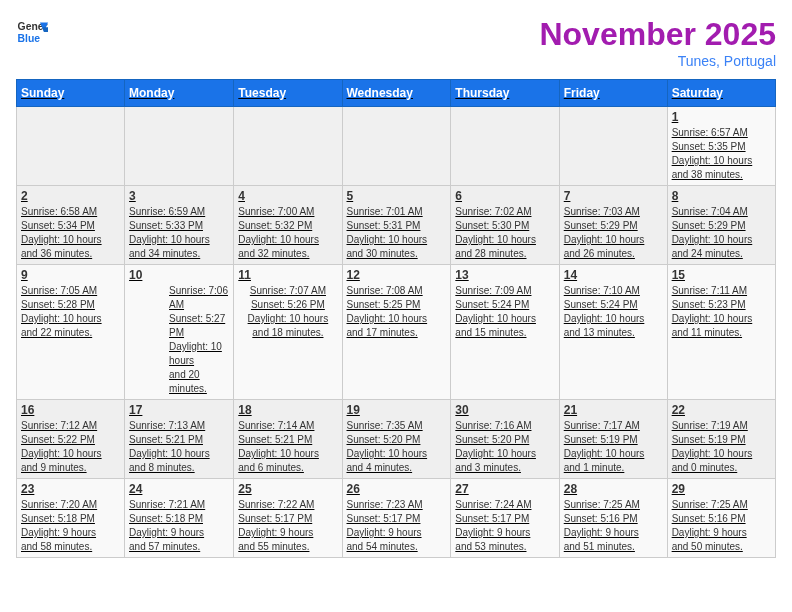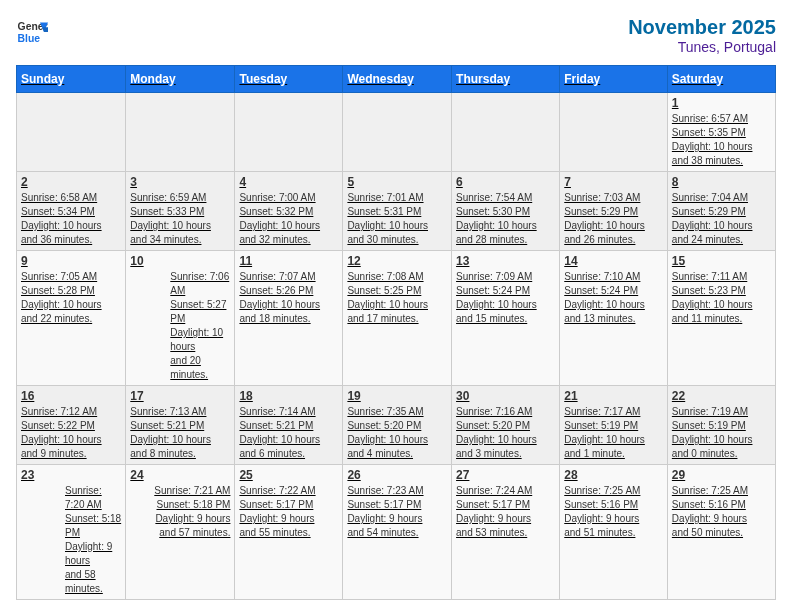--- a/index.html
+++ b/index.html
@@ -22,27 +22,27 @@
       gap: 4px;
     }
     .logo-icon {
       width: 32px;
       height: 32px;
     }
     .title-block {
       text-align: right;
     }
     .month-title {
-      font-size: 20px;
+      font-size: 32px;
       font-weight: bold;
-      color: #0369a1;
+      color: #a21caf;
     }
     .location {
       font-size: 14px;
-      color: #4c1d95;
+      color: #3b82f6;
     }
     .calendar {
       width: 100%;
       border-collapse: collapse;
       border: 1px solid #c4b5fd;
       text-decoration: underline;
     }
     .calendar thead th {
       background-color: #1a73e8;
       color: #fff;
@@ -154,21 +154,21 @@
         </td>
         <td>
           <span class="day-number">5</span>
           <div class="day-info" style="white-space: pre-line;">Sunrise: 7:01 AM
 Sunset: 5:31 PM
 Daylight: 10 hours
 and 30 minutes.</div>
         </td>
         <td>
           <span class="day-number">6</span>
-          <div class="day-info" style="white-space: pre-line;">Sunrise: 7:54 AM
+          <div class="day-info" style="white-space: pre-line;">Sunrise: 7:02 AM
 Sunset: 5:30 PM
 Daylight: 10 hours
 and 28 minutes.</div>
         </td>
         <td>
           <span class="day-number">7</span>
           <div class="day-info" style="white-space: pre-line;">Sunrise: 7:03 AM
 Sunset: 5:29 PM
 Daylight: 10 hours
 and 26 minutes.</div>
@@ -191,21 +191,21 @@
         </td>
         <td>
           <span class="day-number">10</span>
           <div class="day-info" style="white-space: pre-line; margin-left: 40px;">Sunrise: 7:06 AM
 Sunset: 5:27 PM
 Daylight: 10 hours
 and 20 minutes.</div>
         </td>
         <td>
           <span class="day-number">11</span>
-          <div class="day-info" style="white-space: pre-line;">Sunrise: 7:07 AM
+          <div class="day-info" style="white-space: pre-line; text-align: center;">Sunrise: 7:07 AM
 Sunset: 5:26 PM
 Daylight: 10 hours
 and 18 minutes.</div>
         </td>
         <td>
           <span class="day-number">12</span>
           <div class="day-info" style="white-space: pre-line;">Sunrise: 7:08 AM
 Sunset: 5:25 PM
 Daylight: 10 hours
 and 17 minutes.</div>
@@ -279,28 +279,28 @@
           <span class="day-number">22</span>
           <div class="day-info" style="white-space: pre-line;">Sunrise: 7:19 AM
 Sunset: 5:19 PM
 Daylight: 10 hours
 and 0 minutes.</div>
         </td>
       </tr>
       <tr>
         <td>
           <span class="day-number">23</span>
-          <div class="day-info" style="white-space: pre-line; margin-left: 44px;">Sunrise: 7:20 AM
+          <div class="day-info" style="white-space: pre-line;">Sunrise: 7:20 AM
 Sunset: 5:18 PM
 Daylight: 9 hours
 and 58 minutes.</div>
         </td>
         <td>
           <span class="day-number">24</span>
-          <div class="day-info" style="white-space: pre-line; text-align: right;">Sunrise: 7:21 AM
+          <div class="day-info" style="white-space: pre-line;">Sunrise: 7:21 AM
 Sunset: 5:18 PM
 Daylight: 9 hours
 and 57 minutes.</div>
         </td>
         <td>
           <span class="day-number">25</span>
           <div class="day-info" style="white-space: pre-line;">Sunrise: 7:22 AM
 Sunset: 5:17 PM
 Daylight: 9 hours
 and 55 minutes.</div>

